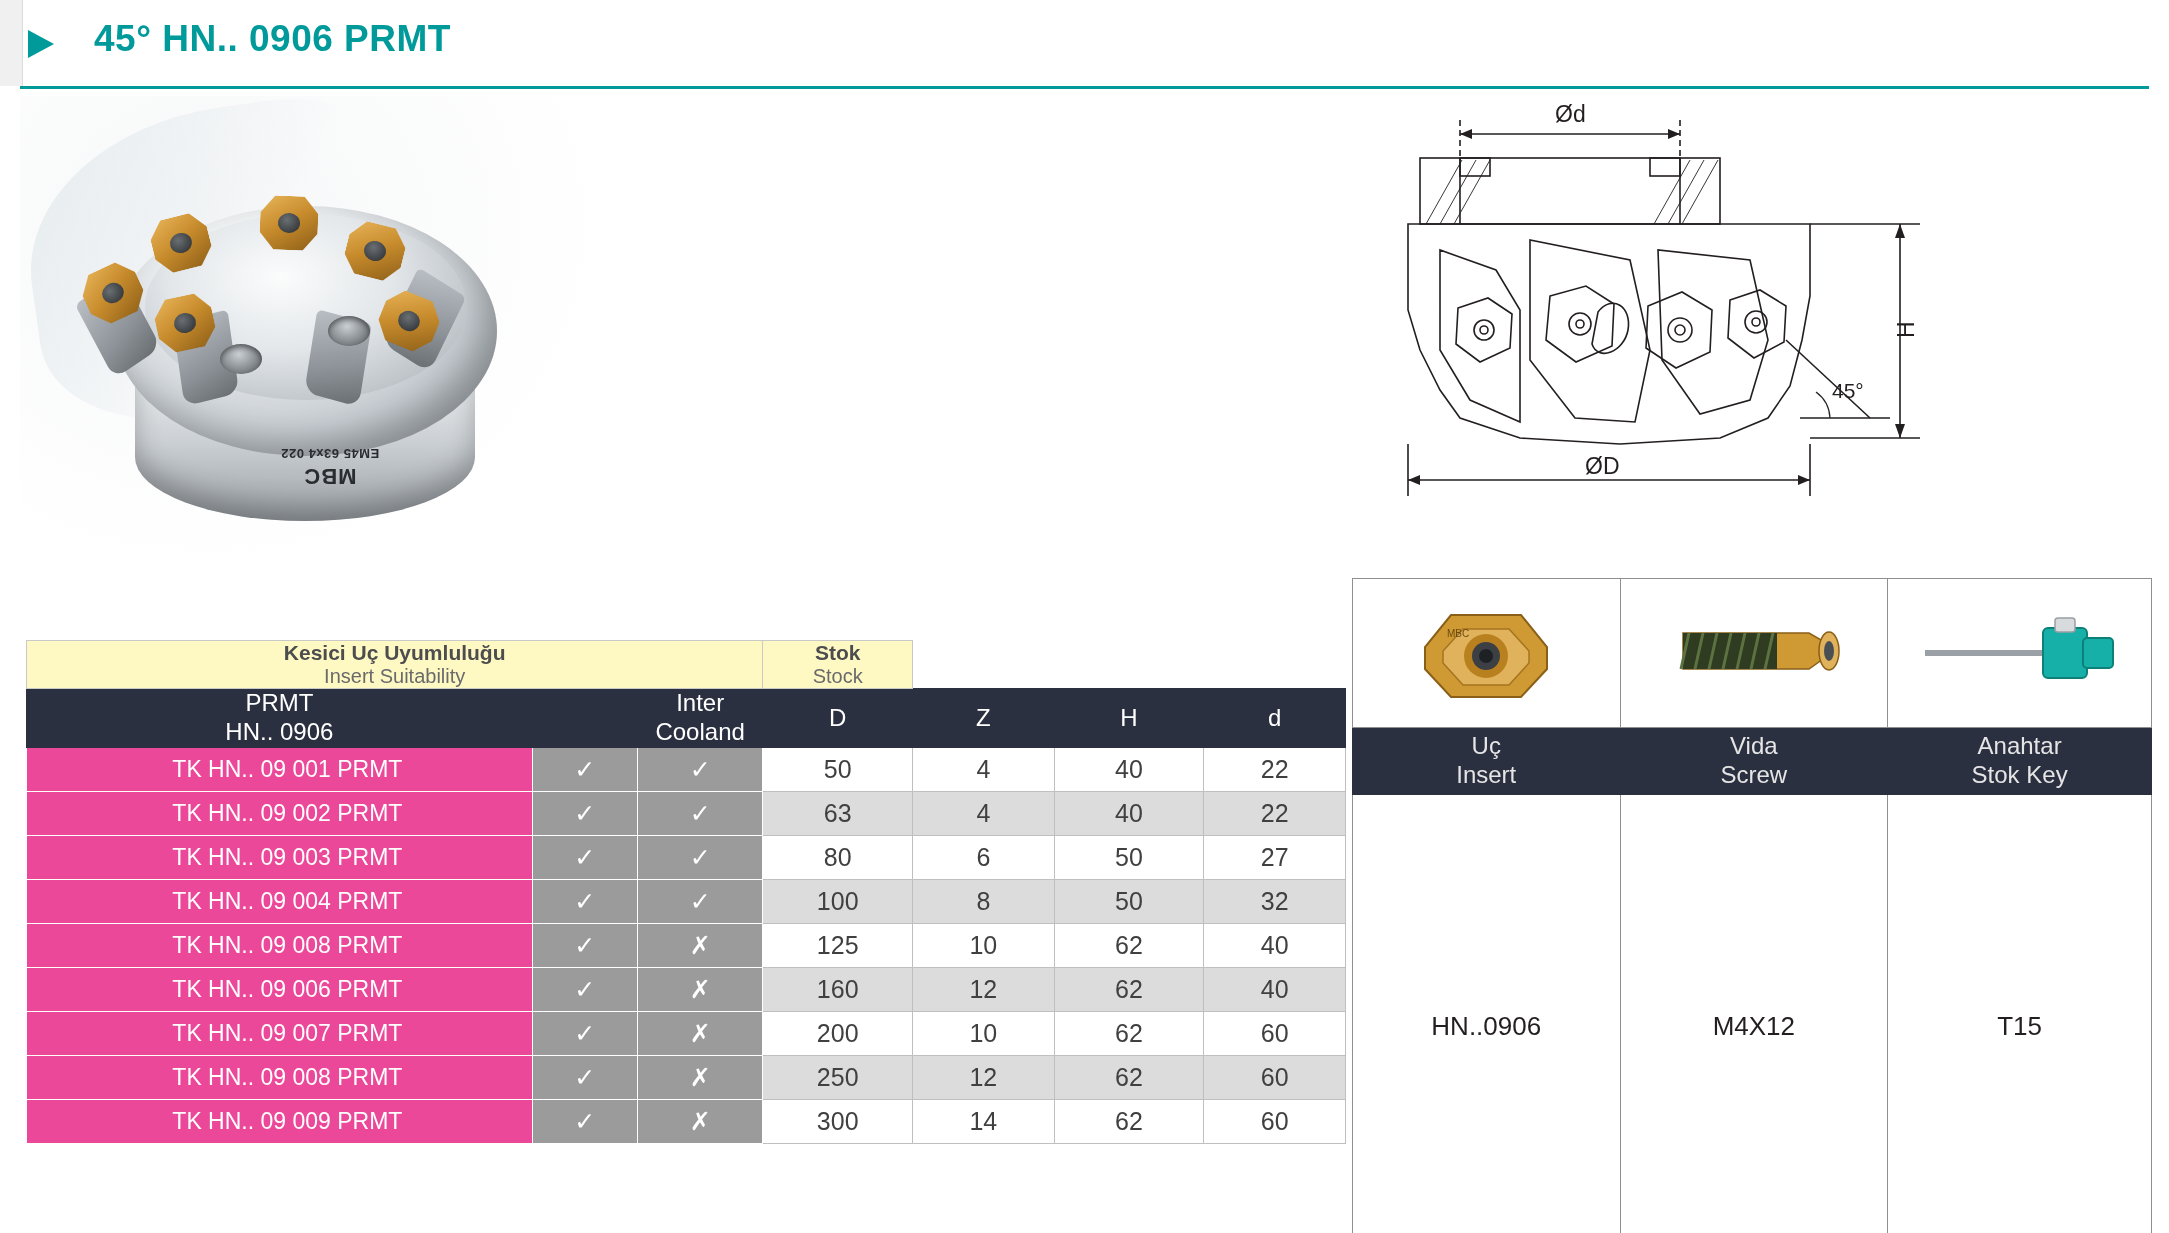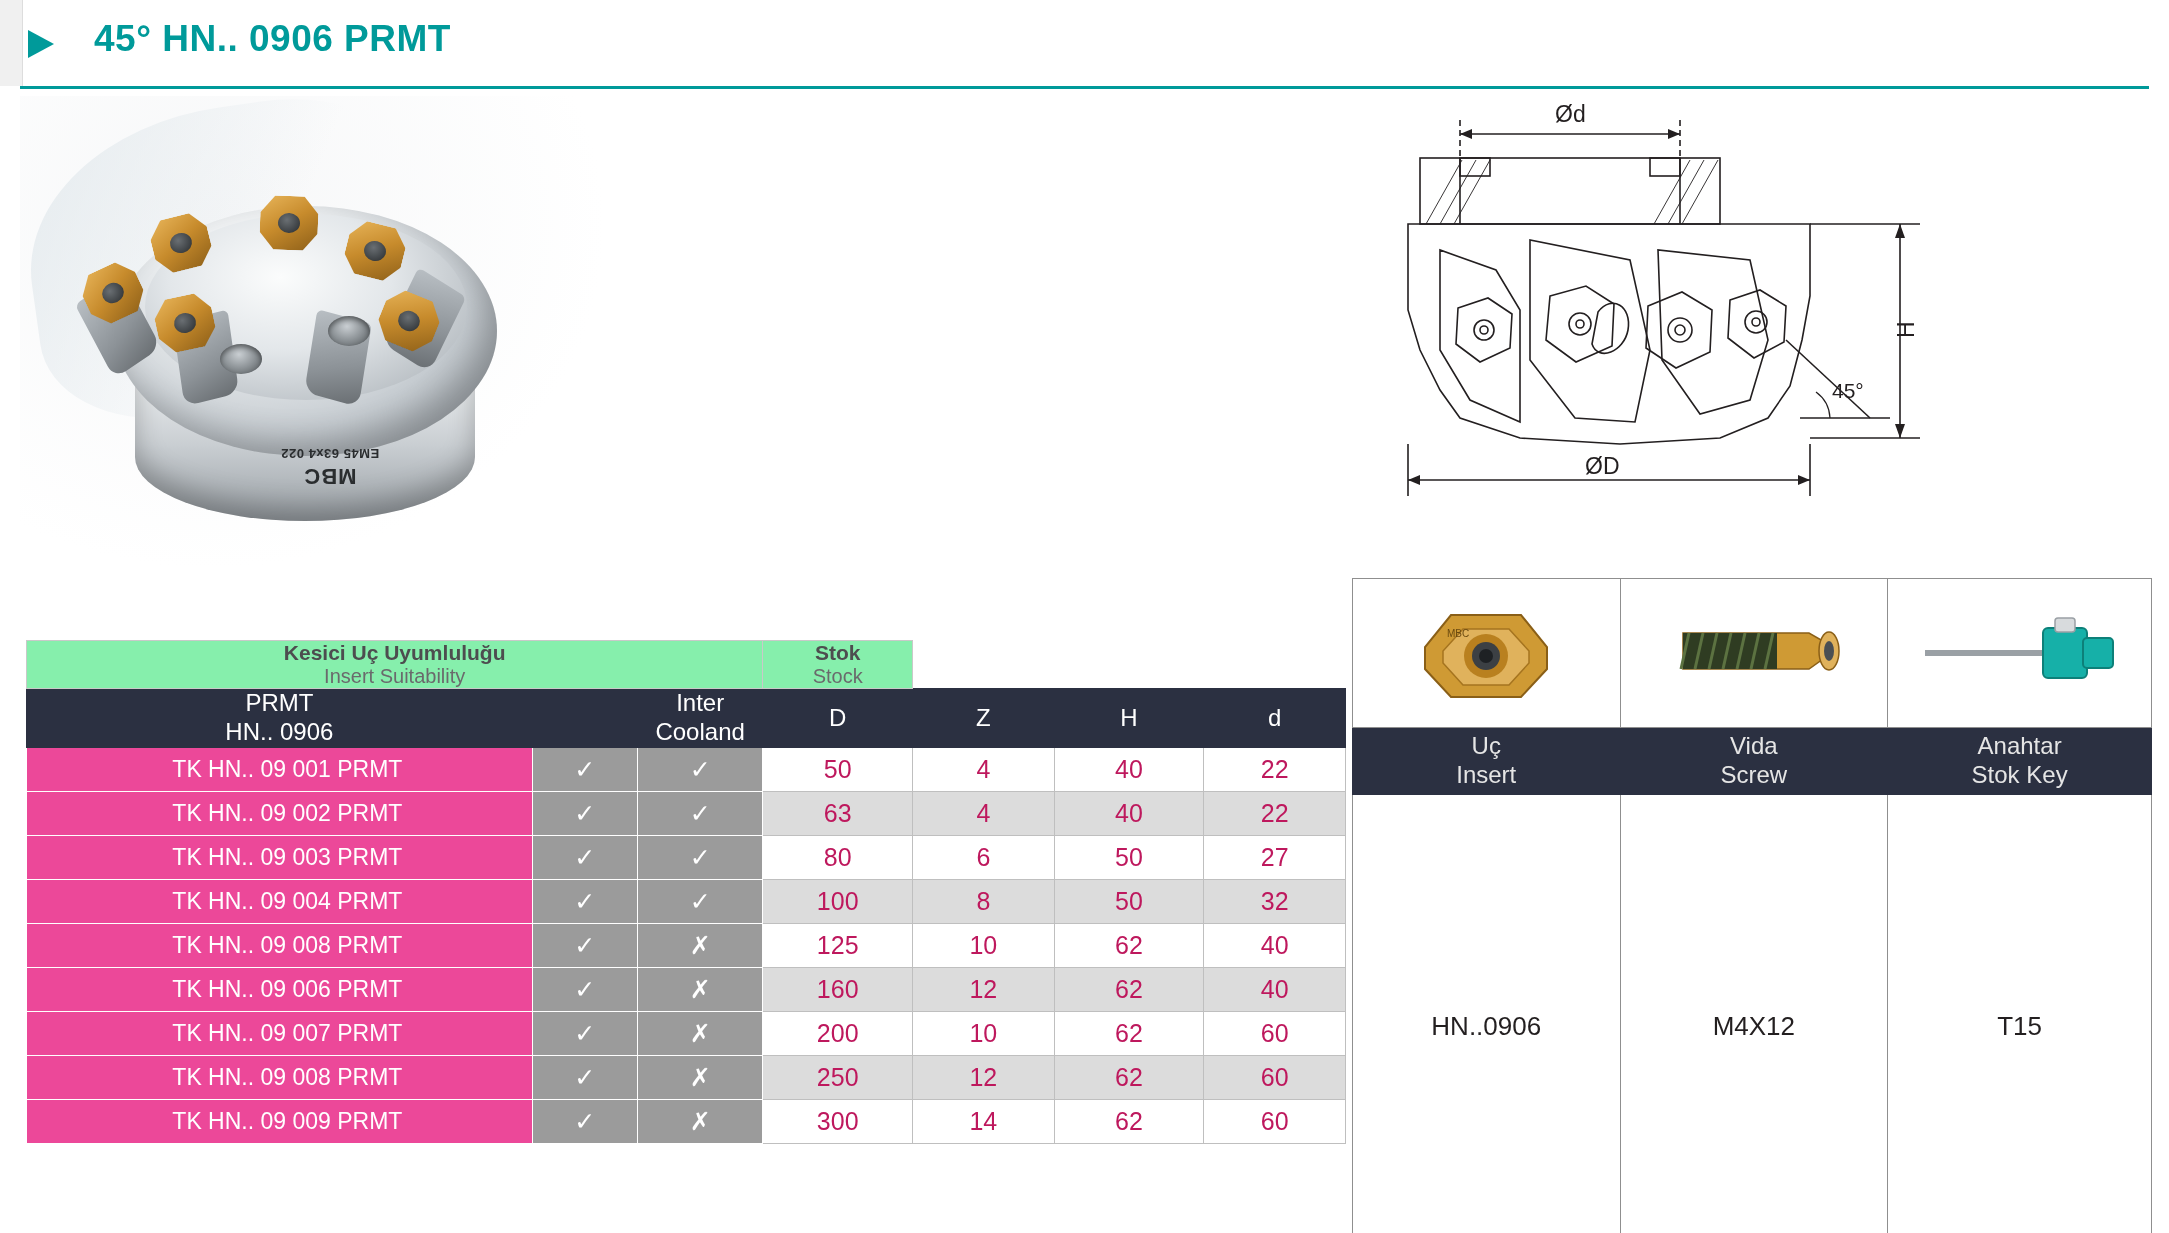--- a/index.html
+++ b/index.html
@@ -183,21 +183,21 @@
     font-size: 24px;
   }
   .left-table td, .left-table th {
     border: 1px solid #ffffff;
     padding: 0;
     text-align: center;
     height: 44px;
     box-sizing: border-box;
   }
   .suit-head {
-    background: #86efac;
+    background: #fef9c3;
     color: #4d4d4f;
     font-weight: bold;
     font-size: 21px;
     line-height: 1.15;
     border: 1px solid #c9c9c9 !important;
   }
   .suit-head .sub {
     font-weight: normal;
     font-size: 20px;
     color: #6a6a6c;
@@ -218,21 +218,21 @@
     padding-left: 16px !important;
     font-size: 23px;
     border-color: #ffffff !important;
   }
   .mark-cell {
     background: #9b9b9b;
     color: #ffffff;
     font-size: 25px;
   }
   .mark-cell.alt { background: #9b9b9b; }
-  .num-cell { background: #ffffff; color: #be185d; font-size: 25px; border: 1px solid #bfbfbf !important; margin-left: 24px; }
+  .num-cell { background: #ffffff; color: #404040; font-size: 25px; border: 1px solid #bfbfbf !important; margin-left: 24px; }
   .num-cell.alt { background: #dcdcdc; }
 
   
   .right-table {
     position: absolute;
     left: 1352px;
     top: 578px;
     width: 800px;
     border-collapse: collapse;
     font-size: 24px;

